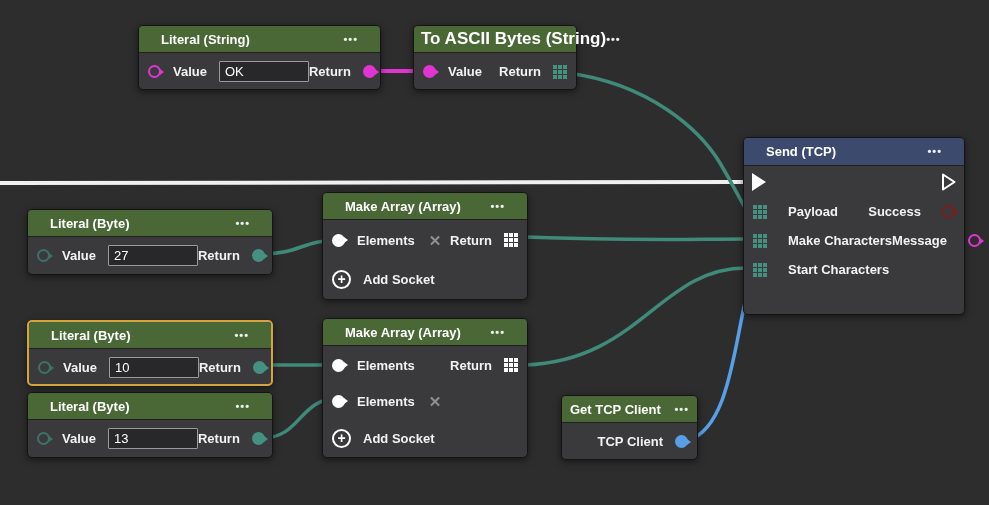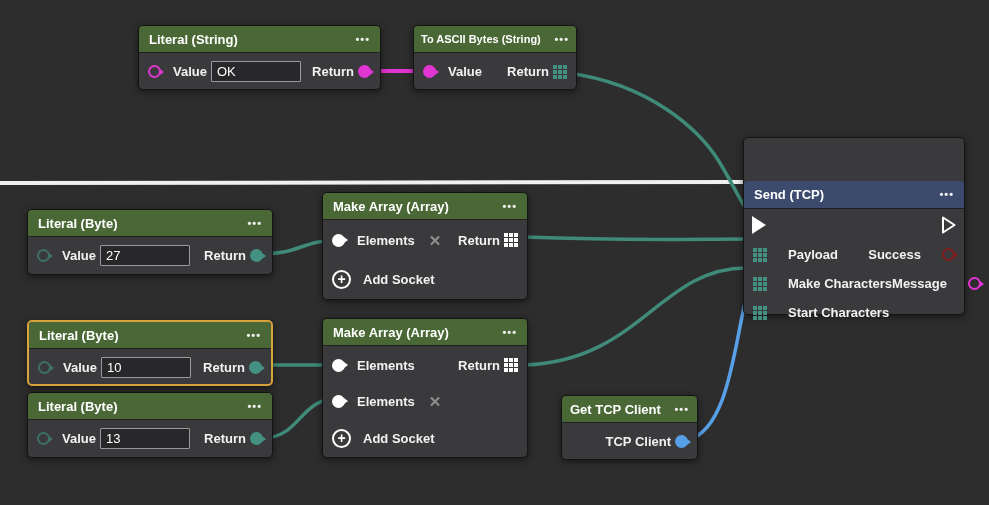--- a/index.html
+++ b/index.html
@@ -16,27 +16,27 @@
     position:absolute; z-index:1;
     background:#3a3a3d;
     border:1px solid #141414;
     border-radius:5px;
     box-shadow:0 2px 7px rgba(0,0,0,.5);
     color:#f2f2f2;
   }
   .node.selected { border:2px solid #d7a33c; }
   .node-header {
     display:flex; align-items:center; justify-content:space-between;
-    height:27px; padding:0 10px;
+    height:27px; padding:0 22px;
     border-radius:4px 4px 0 0;
     font-size:13px; font-weight:700; color:#fff;
     border-bottom:1px solid #202020;
   }
   .hdr-green { background:#4a6836; }
-  .hdr-blue  { background:#3c4a6e;margin-top:43px; }
+  .hdr-blue  { background:#3c4a6e; }
   .menu-dots { font-size:11px; letter-spacing:1px; color:#f0f0f0; cursor:pointer; line-height:1; }
 
   .row {
     display:flex; align-items:center;
     padding:12px 9px; font-size:13px; font-weight:700; color:#f2f2f2;
   }
   .lit-row { height:37px; }
   .lbl { white-space:nowrap; }
 
   .port { width:13px; height:13px; border-radius:50%; position:relative; flex:none; }
@@ -79,21 +79,21 @@
     font-size:14px; font-weight:700; color:#fff; flex:none; cursor:pointer;
     line-height:1; padding-bottom:1px;
   }
 
   .exec-row { height:31px; justify-content:space-between; padding:0 7px; }
   .io-row   { height:29px; justify-content:space-between; }
   .io-left, .io-right { display:flex; align-items:center; gap:21px; }
 
   .ml-auto { margin-left:auto; }
   .gap12 { margin-left:12px; }
-  .gap8  { margin-left:4px; }
+  .gap8  { margin-left:12px; }
   .gap14 { margin-left:14px; }
 </style>
 </head>
 <body>
 
 <div id="canvas">
 
   <svg id="wires" width="989" height="505">
     <path d="M0,183 L745,182" stroke="#f0f0f0" stroke-width="4" fill="none" stroke-linecap="round"></path>
     <path d="M364,71 L430,71" stroke="#e135d2" stroke-width="4" fill="none" stroke-linecap="round"></path>
@@ -115,21 +115,21 @@
       <span class="port ring magenta"></span>
       <span class="lbl gap12">Value</span>
       <input class="text-input gap8" value="OK" style="">
       <span class="lbl ml-auto">Return</span>
       <span class="port filled magenta gap8"></span>
     </div>
   </div>
 
   <div class="node" style="left:413px;top:25px;width:164px;height:65px;">
     <div class="node-header hdr-green" style="padding:0 7px;">
-      <span class="lbl" style="font-size:11px;">To ASCII Bytes (String)</span>
+      <span class="lbl" style="font-size:17px;">To ASCII Bytes (String)</span>
       <span class="menu-dots">•••</span>
     </div>
     <div class="row lit-row">
       <span class="port filled magenta"></span>
       <span class="lbl gap12">Value</span>
       <span class="lbl ml-auto">Return</span>
       <span class="grid-icon g-teal gap8"></span>
     </div>
   </div>
 

